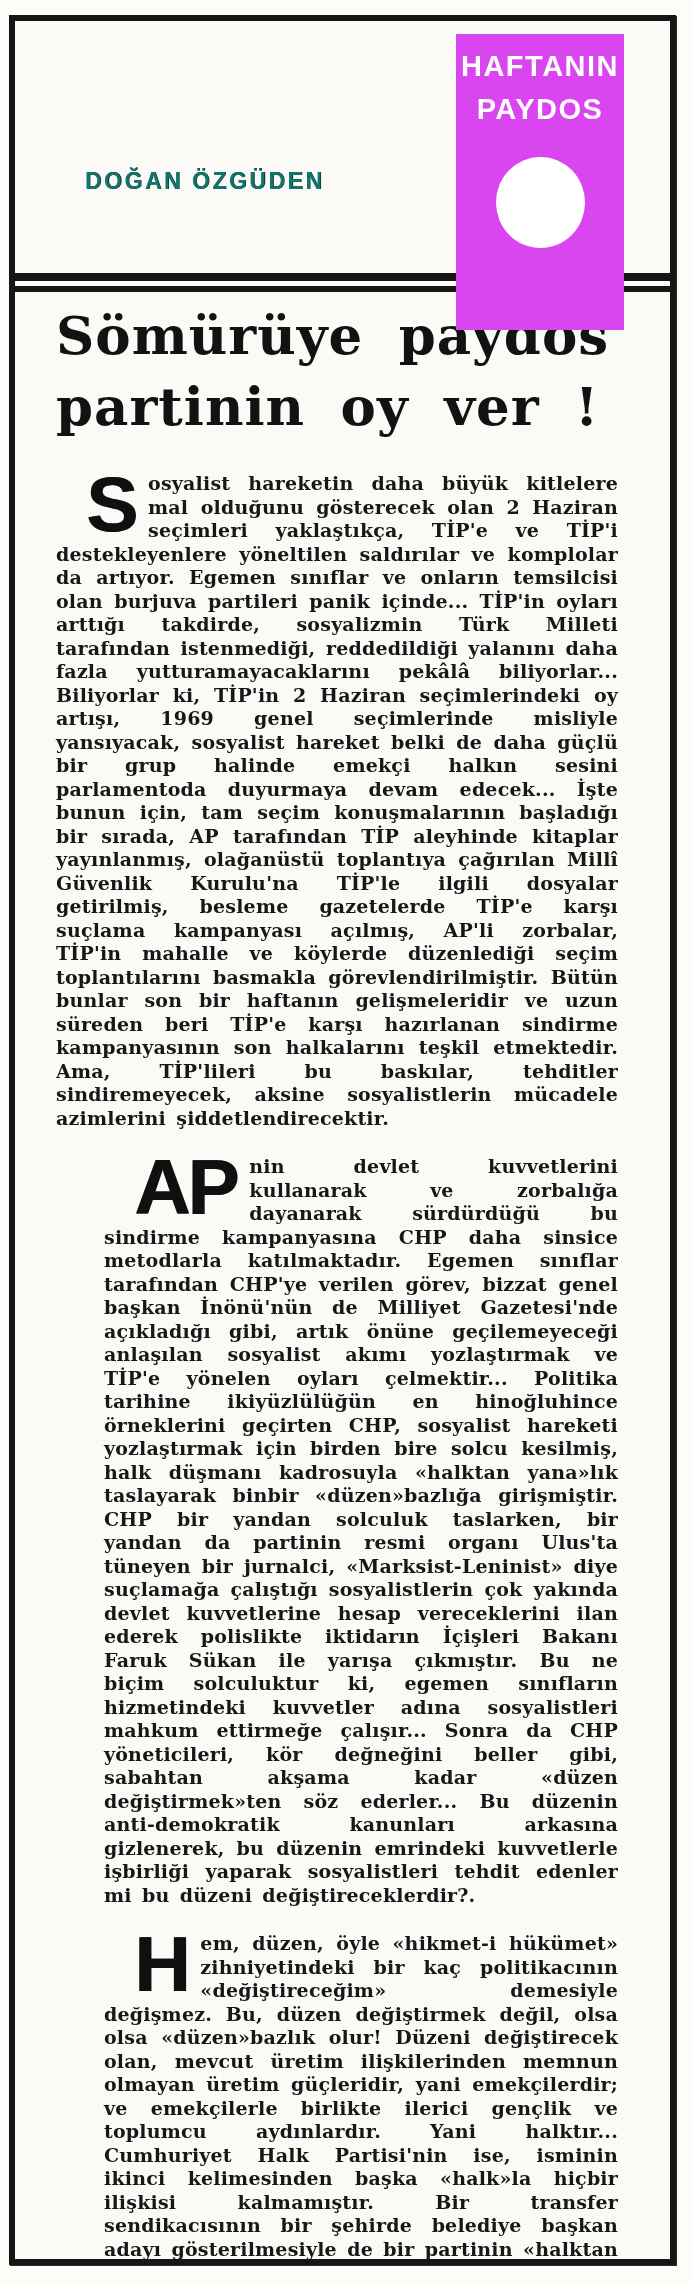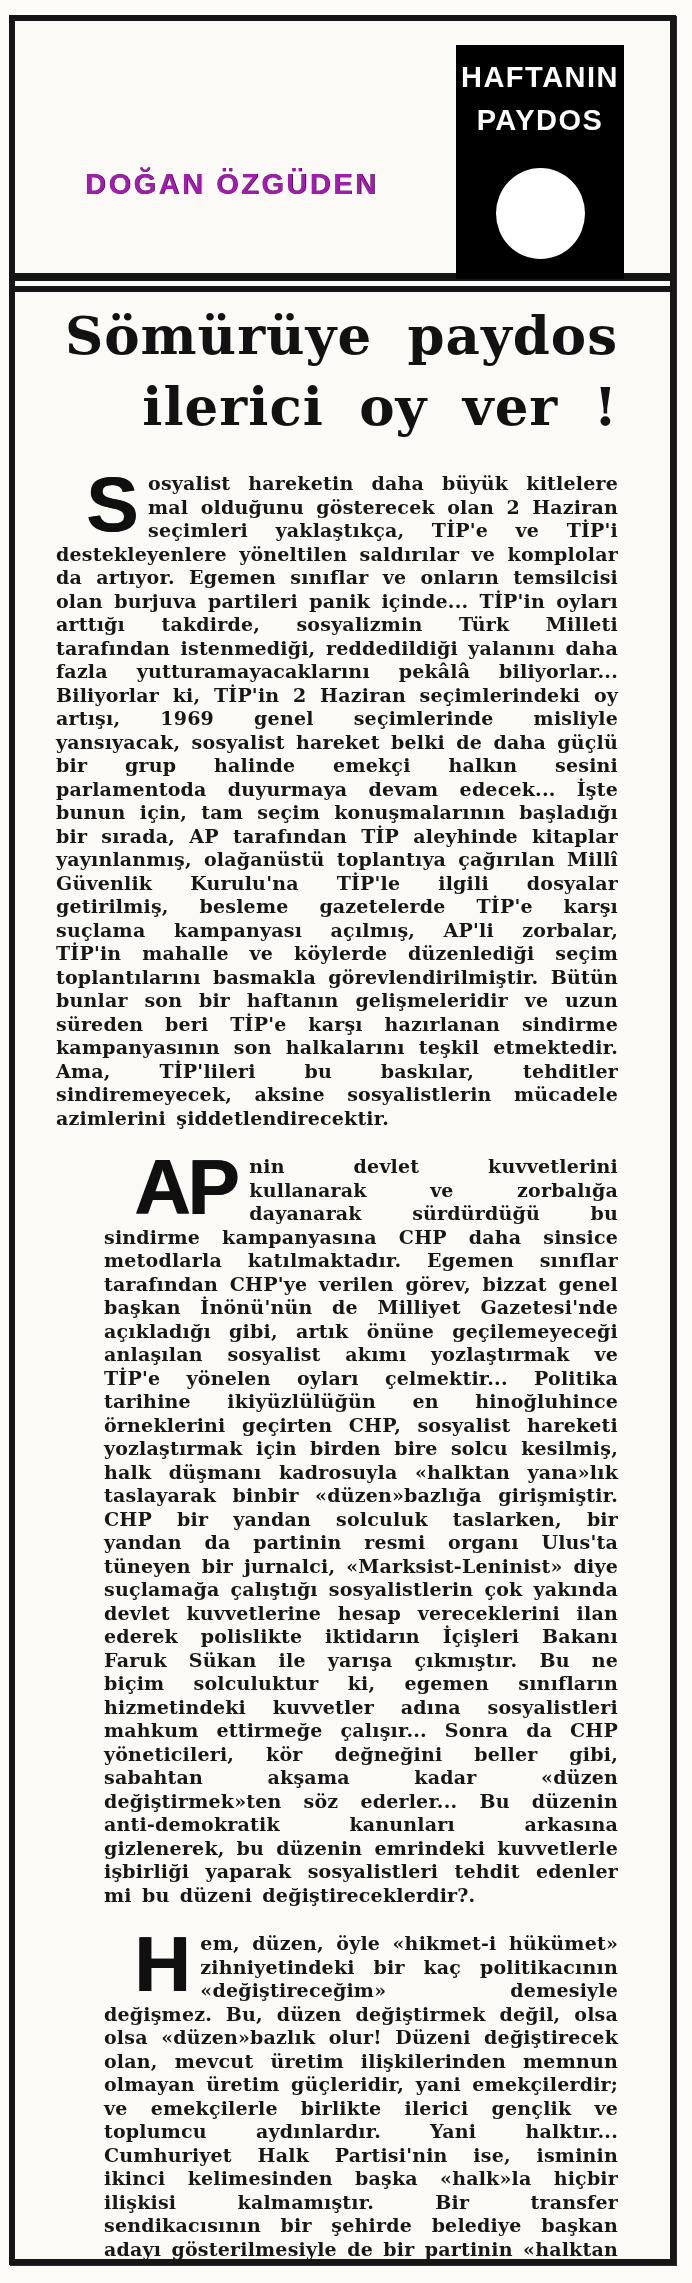--- a/index.html
+++ b/index.html
@@ -32,32 +32,32 @@
   .header {
     position: relative;
     height: 252px;
   }
   .byline {
     position: absolute;
     left: 70px;
     top: 147px;
     font-family: "Liberation Sans", sans-serif;
     font-weight: 900;
-    font-size: 29px;
+    font-size: 23px;
     letter-spacing: 2.5px;
-    color: #a21caf;
+    color: #0f766e;
     text-shadow: 0.6px 0 0 #121212;
   }
   .badge {
     position: absolute;
-    top: 24px;
+    top: 13px;
     right: 46px;
     width: 168px;
-    height: 234px;
-    background: #000000;
+    height: 296px;
+    background: #d946ef;
     text-align: center;
     padding-top: 11px;
   }
   .badge-word {
     font-family: "Liberation Sans", sans-serif;
     font-weight: 700;
     font-size: 29px;
     line-height: 43px;
     letter-spacing: 1.5px;
     color: #ffffff;
@@ -73,21 +73,21 @@
   .divider { height: 0; }
   .divider .rule-a { height: 8px; background: #161616; }
   .divider .rule-b { height: 6px; background: #161616; margin-top: 5px; }
   
   .article {
     padding: 0 52px 0 41px;
     color: #161616;
   }
   .title {
     margin: 27px 0 30px 0;
-    text-align: right;
+    text-align: left;
     font-family: "DejaVu Serif", serif;
     font-weight: 700;
     font-size: 53px;
     line-height: 71px;
     letter-spacing: 1px;
     word-spacing: 16px;
     color: #121212;
   }
   .title .title-line { display: block; }
   .para {
@@ -130,21 +130,21 @@
     </div>
 
     <div class="divider">
       <div class="rule-a"></div>
       <div class="rule-b"></div>
     </div>
 
     <div class="article">
       <h1 class="title">
         <span class="title-line">Sömürüye paydos</span>
-        <span class="title-line">ilerici oy ver !</span>
+        <span class="title-line">partinin oy ver !</span>
       </h1>
 
       <p class="para"><span class="dropcap">S</span><span class="ptext">osyalist hareketin daha büyük kitlelere mal olduğunu gösterecek olan 2 Haziran seçimleri yaklaştıkça, TİP'e ve TİP'i destekleyenlere yöneltilen saldırılar ve komplolar da artıyor. Egemen sınıflar ve onların temsilcisi olan burjuva partileri panik içinde... TİP'in oyları arttığı takdirde, sosyalizmin Türk Milleti tarafından istenmediği, reddedildiği yalanını daha fazla yutturamayacaklarını pekâlâ biliyorlar... Biliyorlar ki, TİP'in 2 Haziran seçimlerindeki oy artışı, 1969 genel seçimlerinde misliyle yansıyacak, sosyalist hareket belki de daha güçlü bir grup halinde emekçi halkın sesini parlamentoda duyurmaya devam edecek... İşte bunun için, tam seçim konuşmalarının başladığı bir sırada, AP tarafından TİP aleyhinde kitaplar yayınlanmış, olağanüstü toplantıya çağırılan Millî Güvenlik Kurulu'na TİP'le ilgili dosyalar getirilmiş, besleme gazetelerde TİP'e karşı suçlama kampanyası açılmış, AP'li zorbalar, TİP'in mahalle ve köylerde düzenlediği seçim toplantılarını basmakla görevlendirilmiştir. Bütün bunlar son bir haftanın gelişmeleridir ve uzun süreden beri TİP'e karşı hazırlanan sindirme kampanyasının son halkalarını teşkil etmektedir. Ama, TİP'lileri bu baskılar, tehditler sindiremeyecek, aksine sosyalistlerin mücadele azimlerini şiddetlendirecektir.</span></p>
 
       <p class="para"><span class="dropcap">AP</span><span class="ptext">nin devlet kuvvetlerini kullanarak ve zorbalığa dayanarak sürdürdüğü bu sindirme kampanyasına CHP daha sinsice metodlarla katılmaktadır. Egemen sınıflar tarafından CHP'ye verilen görev, bizzat genel başkan İnönü'nün de Milliyet Gazetesi'nde açıkladığı gibi, artık önüne geçilemeyeceği anlaşılan sosyalist akımı yozlaştırmak ve TİP'e yönelen oyları çelmektir... Politika tarihine ikiyüzlülüğün en hinoğluhince örneklerini geçirten CHP, sosyalist hareketi yozlaştırmak için birden bire solcu kesilmiş, halk düşmanı kadrosuyla «halktan yana»lık taslayarak binbir «düzen»bazlığa girişmiştir. CHP bir yandan solculuk taslarken, bir yandan da partinin resmi organı Ulus'ta tüneyen bir jurnalci, «Marksist-Leninist» diye suçlamağa çalıştığı sosyalistlerin çok yakında devlet kuvvetlerine hesap vereceklerini ilan ederek polislikte iktidarın İçişleri Bakanı Faruk Sükan ile yarışa çıkmıştır. Bu ne biçim solculuktur ki, egemen sınıfların hizmetindeki kuvvetler adına sosyalistleri mahkum ettirmeğe çalışır... Sonra da CHP yöneticileri, kör değneğini beller gibi, sabahtan akşama kadar «düzen değiştirmek»ten söz ederler... Bu düzenin anti-demokratik kanunları arkasına gizlenerek, bu düzenin emrindeki kuvvetlerle işbirliği yaparak sosyalistleri tehdit edenler mi bu düzeni değiştireceklerdir?.</span></p>
 
       <p class="para"><span class="dropcap">H</span><span class="ptext">em, düzen, öyle «hikmet-i hükümet» zihniyetindeki bir kaç politikacının «değiştireceğim» demesiyle değişmez. Bu, düzen değiştirmek değil, olsa olsa «düzen»bazlık olur! Düzeni değiştirecek olan, mevcut üretim ilişkilerinden memnun olmayan üretim güçleridir, yani emekçilerdir; ve emekçilerle birlikte ilerici gençlik ve toplumcu aydınlardır. Yani halktır... Cumhuriyet Halk Partisi'nin ise, isminin ikinci kelimesinden başka «halk»la hiçbir ilişkisi kalmamıştır. Bir transfer sendikacısının bir şehirde belediye başkan adayı gösterilmesiyle de bir partinin «halktan yana» olması mümkün değildir. Çünkü o sendikacının başı çektiği CHP aday listesinde yine tüccarı, müteahhidi, kapitalistiyle egemen sınıf temsilcileri ağır basmaktadır... Oysa, Türkiye İşçi Partisi'nin aday listeleri, işçisi, köylüsü, küçük esnafı, toplumcu aydını, üniversitelisiyle tamamen halkı temsil etmektedir. Üstelik TİP listelerinde yer alan adaylar, sosyalist ve bağımsız bir Türkiye'nin kurulması için kavga verdiklerinin bilincindedirler... Onun için, önümüzdeki mahalli seçimlerde, sosyalistler CHP'nin ve TİP'in oylarını CHP'ye çekmek için yayın yapan gazetelerin gözboyayıcılığına kapılmamak ve şu sloganın etrafında birleşmelidirler : SÖMÜRÜYE PAYDOS, KENDİNE OY VER!</span></p>
     </div>
 
   </div>

